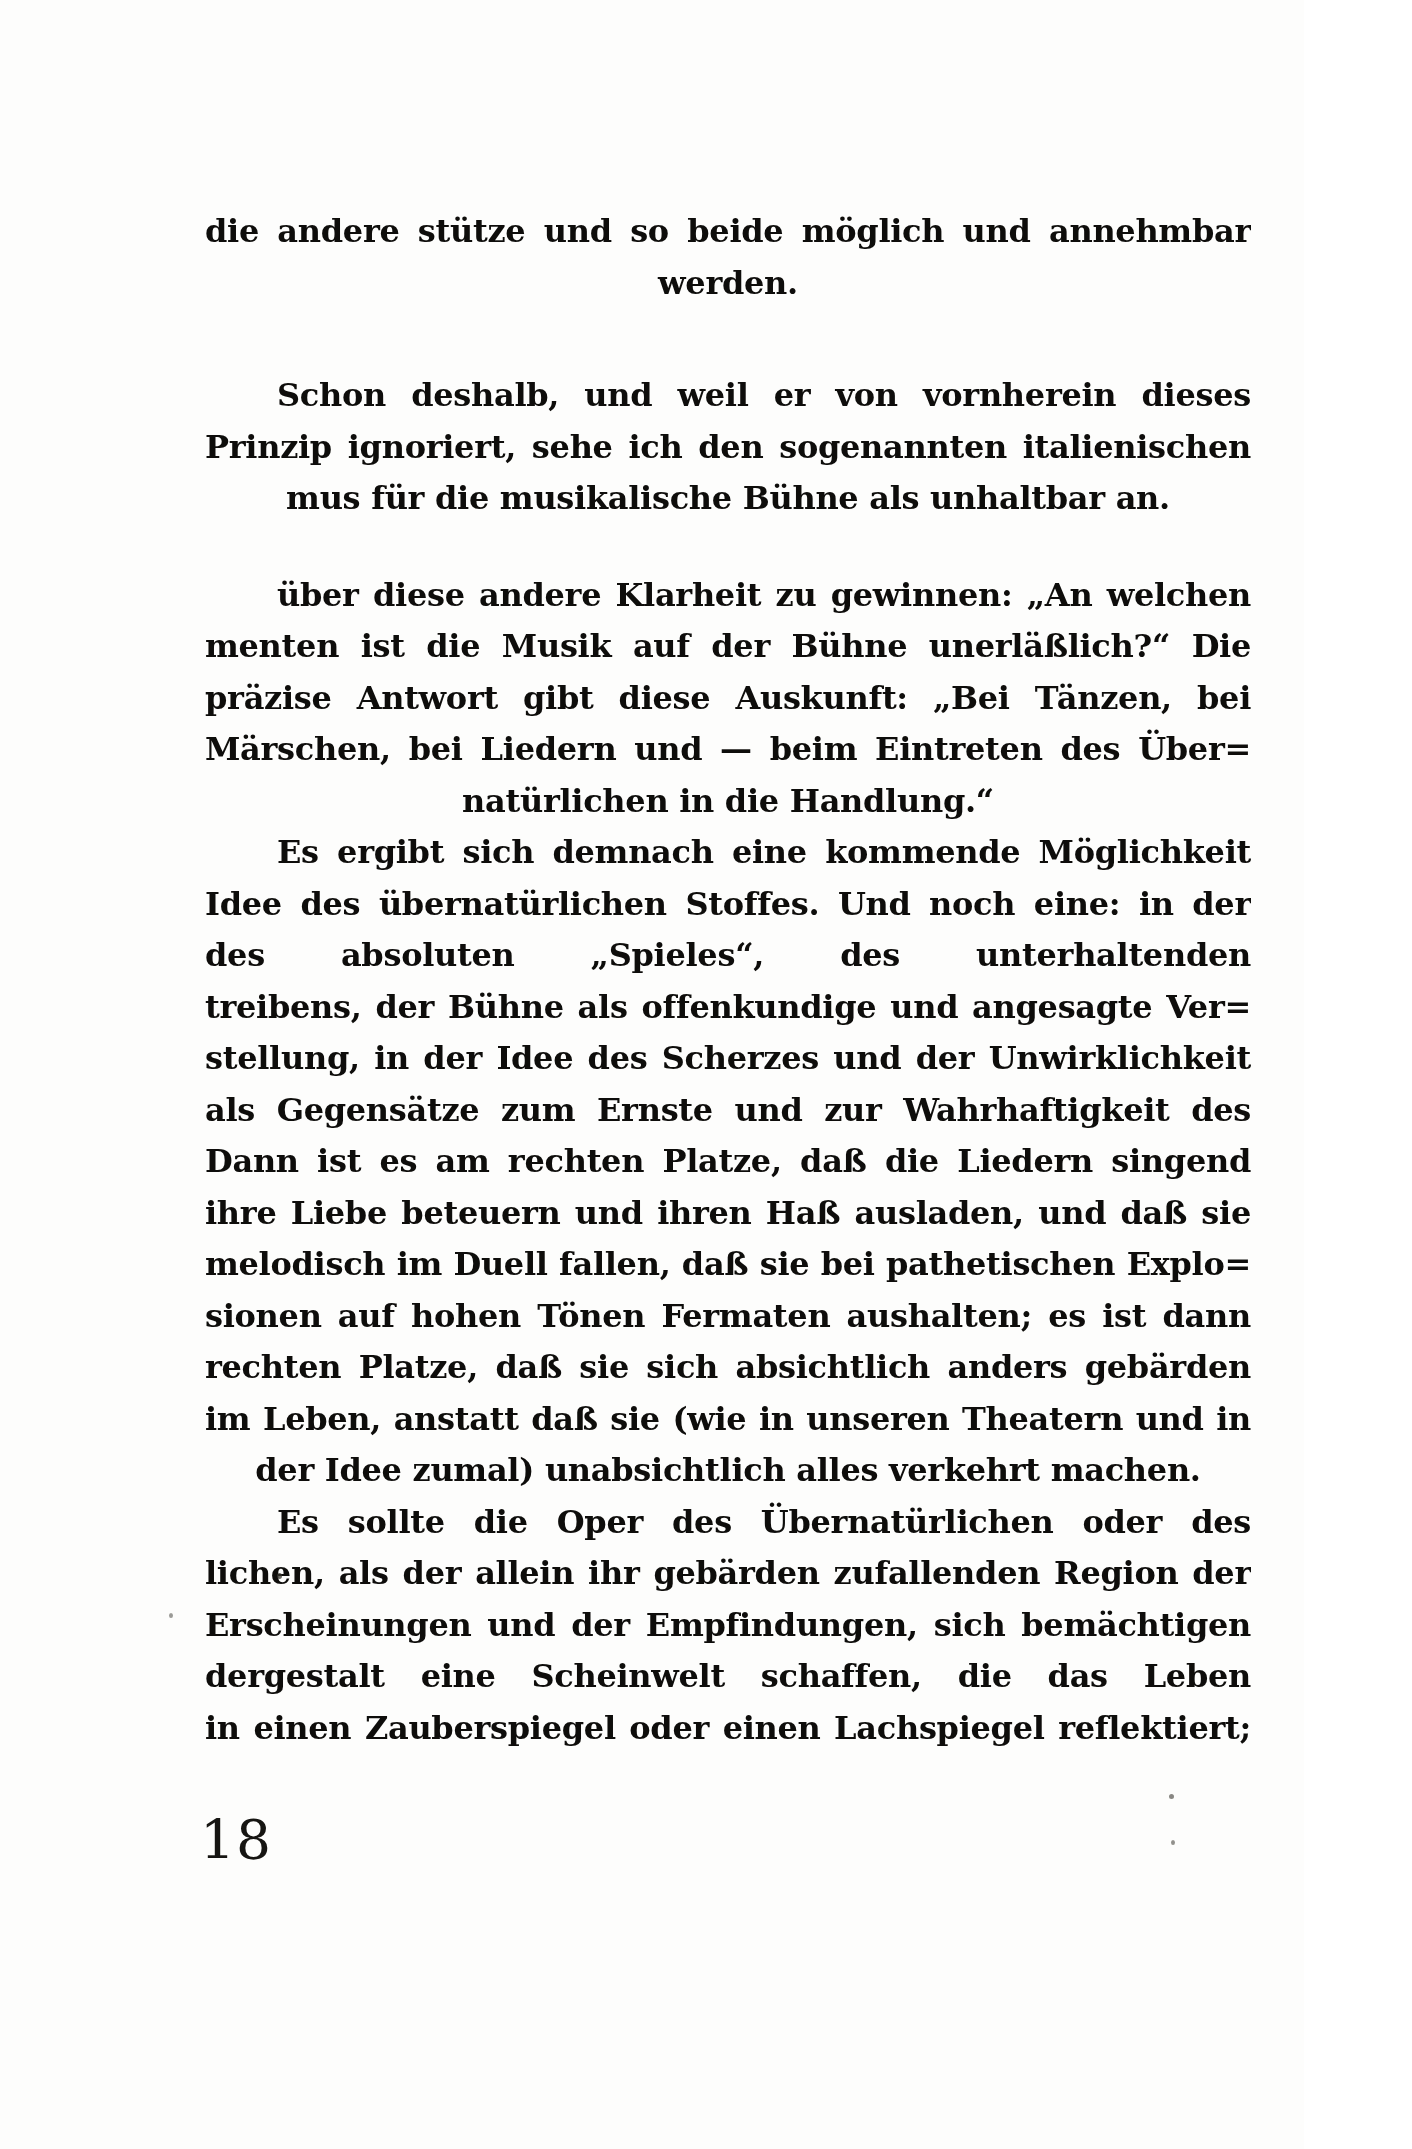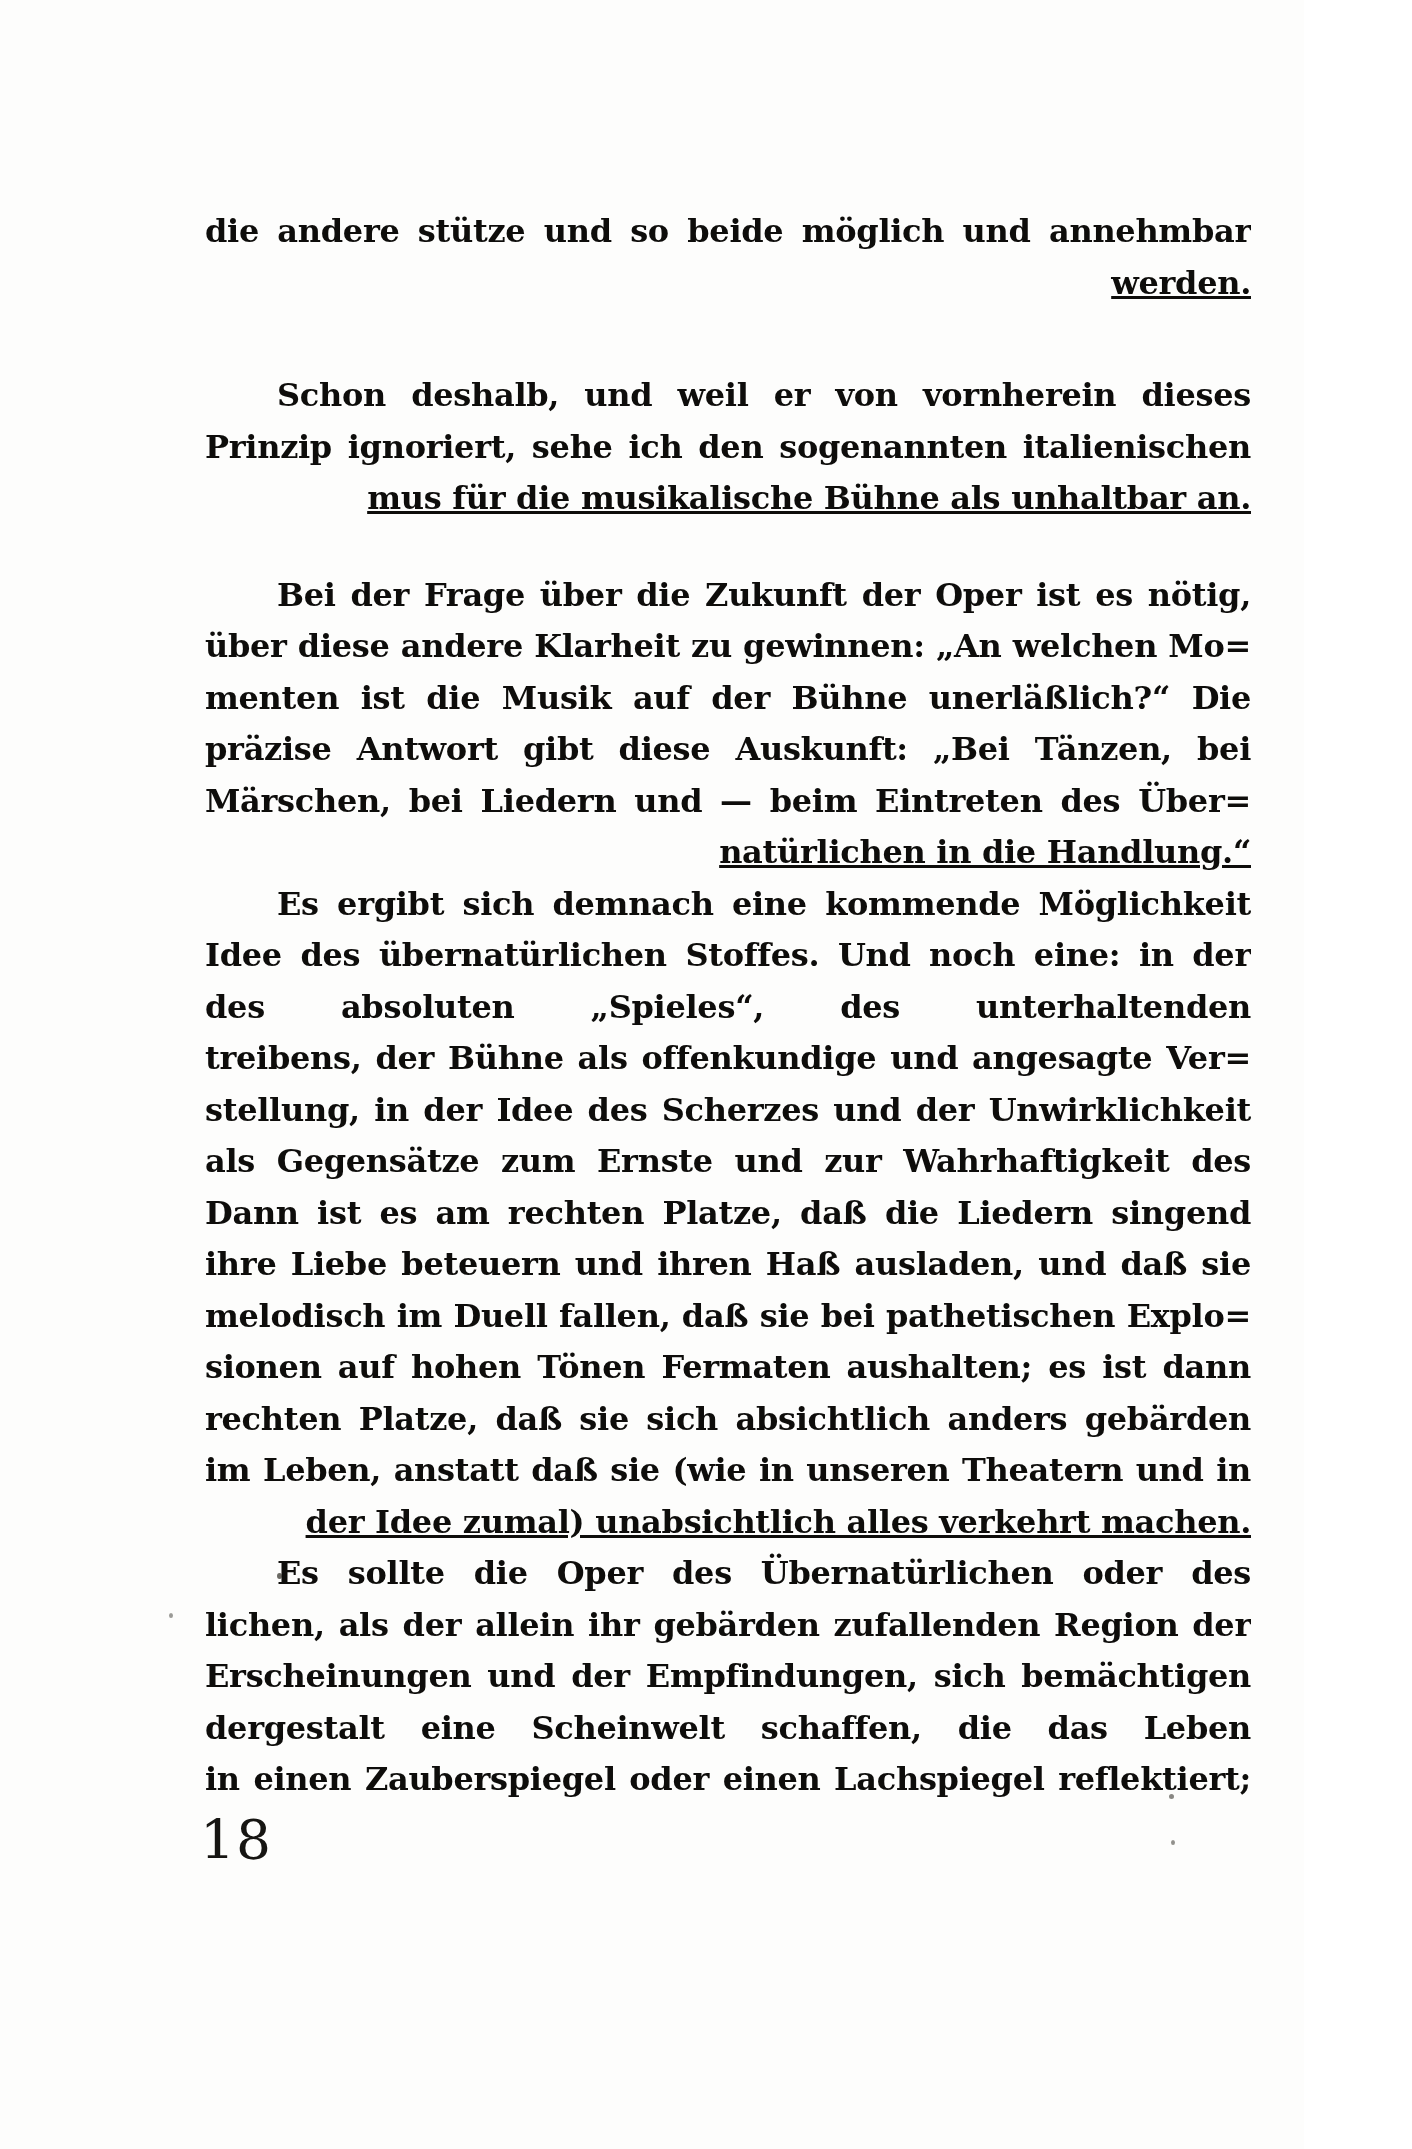--- a/index.html
+++ b/index.html
@@ -35,21 +35,21 @@
     text-align: justify;
     overflow: hidden;
     white-space: normal;
   }
   
   .line::after {
     content: "";
     display: inline-block;
     width: 100%;
   }
-  .line.no-justify { text-align: right; text-decoration: underline; }
+  .line.no-justify { text-align: center; }
   .line.no-justify::after { content: none; }
   .page-number {
     position: absolute;
     left: 200px;
     top: 1808px;
     font-size: 55px;
     font-weight: 400;
     letter-spacing: 1px;
     color: #161512;
   }
@@ -72,21 +72,20 @@
       <div class="paragraph spacing-none">
         <div class="line">die andere stütze und so beide möglich und annehmbar</div>
         <div class="line no-justify">werden.</div>
       </div>
       <div class="paragraph spacing-large indent">
         <div class="line">Schon deshalb, und weil er von vornherein dieses wichtigste</div>
         <div class="line">Prinzip ignoriert, sehe ich den sogenannten italienischen Veris=</div>
         <div class="line no-justify">mus für die musikalische Bühne als unhaltbar an.</div>
       </div>
       <div class="paragraph spacing-small indent">
-        <div class="line">Bei der Frage über die Zukunft der Oper ist es nötig,</div>
         <div class="line">über diese andere Klarheit zu gewinnen: „An welchen Mo=</div>
         <div class="line">menten ist die Musik auf der Bühne unerläßlich?“ Die</div>
         <div class="line">präzise Antwort gibt diese Auskunft: „Bei Tänzen, bei</div>
         <div class="line">Märschen, bei Liedern und — beim Eintreten des Über=</div>
         <div class="line no-justify">natürlichen in die Handlung.“</div>
       </div>
       <div class="paragraph spacing-none indent">
         <div class="line">Es ergibt sich demnach eine kommende Möglichkeit in der</div>
         <div class="line">Idee des übernatürlichen Stoffes. Und noch eine: in der</div>
         <div class="line">des absoluten „Spieles“, des unterhaltenden Verkleidungs=</div>

